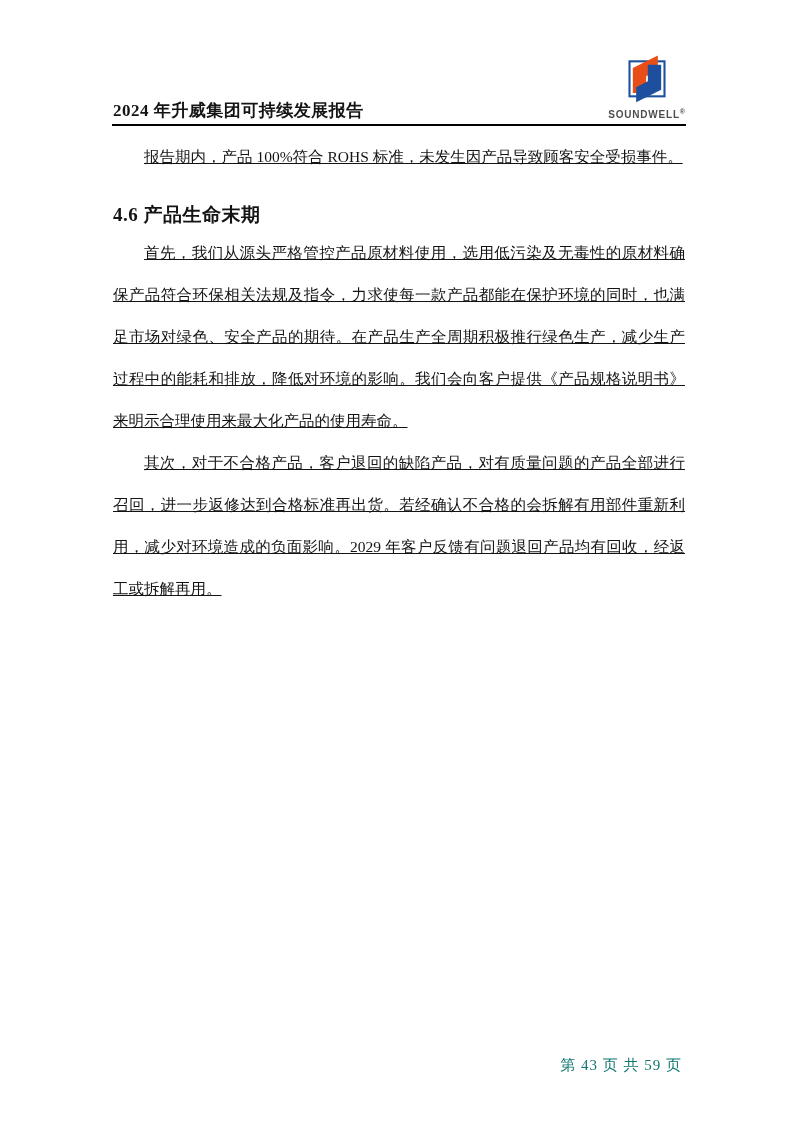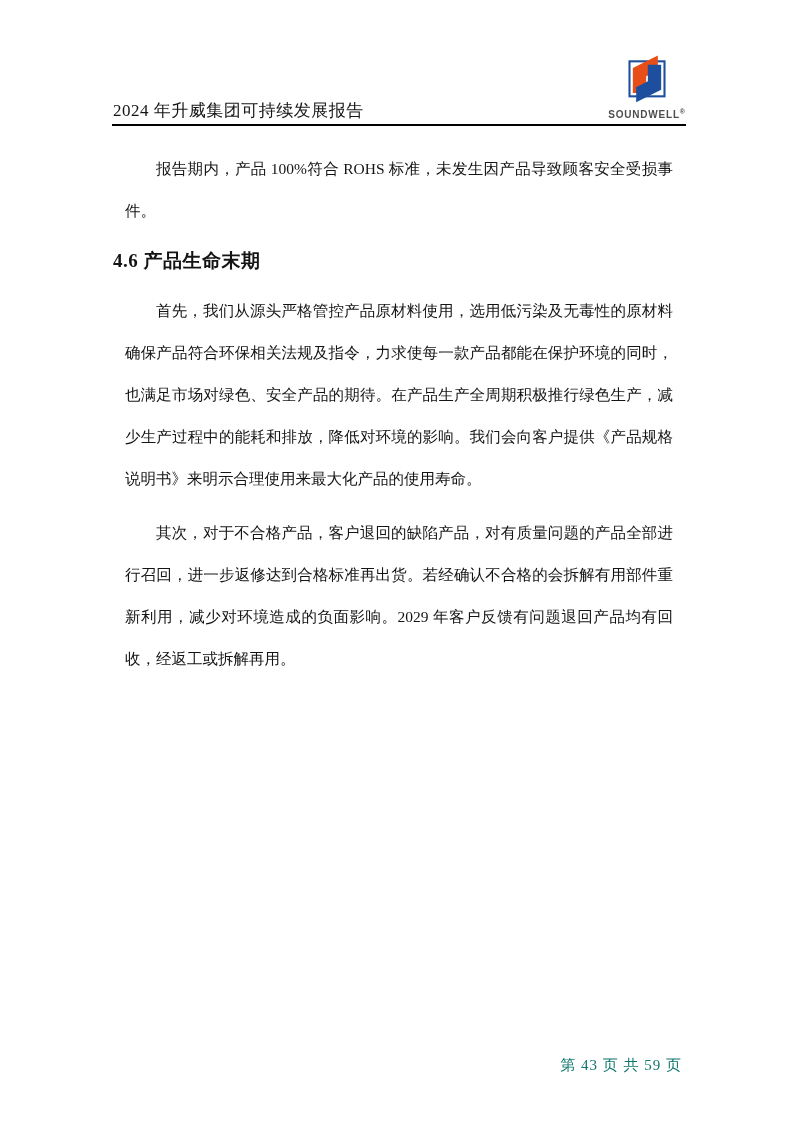--- a/index.html
+++ b/index.html
@@ -11,21 +11,21 @@
     font-family: "Liberation Serif", "DejaVu Serif", serif;
     color: #141414;
     overflow: hidden;
   }
   
   .header-title {
     position: absolute;
     left: 113px;
     top: 99px;
     font-size: 17px;
-    font-weight: normal;
+    font-weight: bold;
     letter-spacing: 0.5px;
     white-space: nowrap;
   }
   .logo {
     position: absolute;
     right: 108px;
     top: 50px;
     width: 78px;
     text-align: center;
   }
@@ -56,28 +56,29 @@
   .content {
     position: absolute;
     left: 113px;
     top: 136px;
     width: 572px;
     font-size: 15.5px;
     line-height: 42px;
     text-align: justify;
   }
   .content p {
-    margin: 12px;
+    margin: 0;
     text-indent: 2em;
+    text-decoration: underline;
   }
   .section-heading {
     font-size: 19px;
     font-weight: bold;
     line-height: 34px;
-    margin: 12px 0 0 0;
+    margin: 20px 0 0 0;
     text-align: left;
     letter-spacing: 0.5px;
   }
   
   .footer {
     position: absolute;
     right: 112px;
     bottom: 48px;
     font-size: 15px;
     letter-spacing: 1px;

